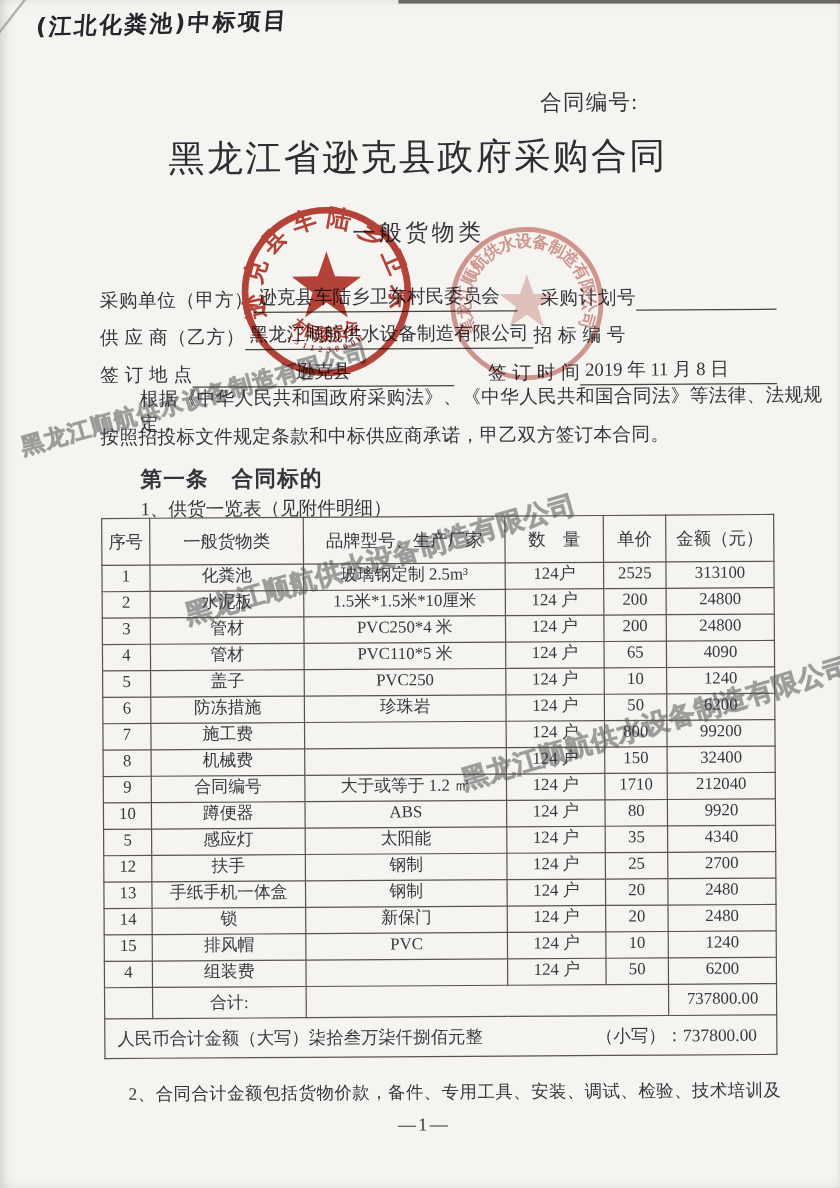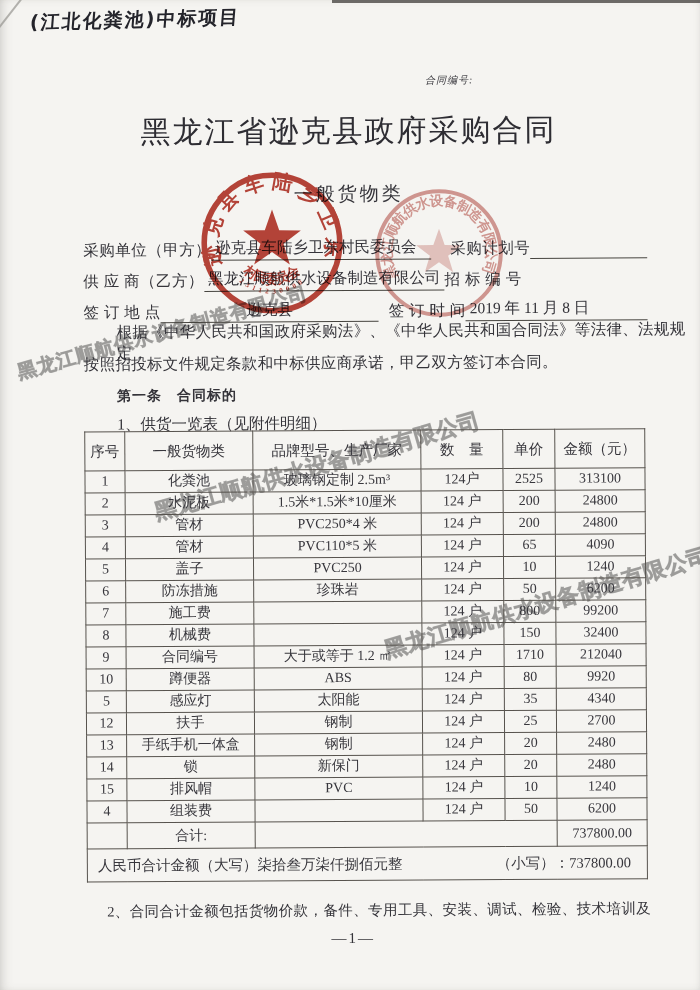--- a/index.html
+++ b/index.html
@@ -13,34 +13,34 @@
   .tilt{position:absolute;inset:0;transform:rotate(-0.35deg);transform-origin:50% 40%;}
   
   .top-edge{position:absolute;top:0;left:332px;width:368px;height:3px;background:#34322f;opacity:.7;}
   .corner-fold{position:absolute;left:-10px;top:10px;width:44px;height:2px;background:#8f8d88;transform:rotate(-52deg);opacity:.65;}
   
   .handnote{
     position:absolute;left:30px;top:7px;font-family:"DejaVu Sans",sans-serif;
     font-size:19px;font-weight:600;letter-spacing:2px;color:#24242b;
     transform:rotate(-1.5deg) skewX(-6deg);
   }
-  .contract-no{position:absolute;left:427px;top:74px;font-size:10px;letter-spacing:1px;font-style:italic;}
+  .contract-no{position:absolute;left:452px;top:74px;font-size:18px;letter-spacing:1px;}
   .doc-title{position:absolute;left:0;top:111px;width:100%;text-align:center;font-size:30px;letter-spacing:2px;color:#2e2d33;}
   .doc-subtitle{position:absolute;left:0;top:181px;width:100%;text-align:center;font-size:19px;letter-spacing:3px;}
   
   .fields{position:absolute;left:84px;top:229px;width:564px;font-size:15.5px;}
   .frow{display:flex;align-items:flex-end;height:31px;white-space:nowrap;}
   .flabel{flex:0 0 auto;letter-spacing:.5px;}
   .uline{border-bottom:1.2px solid #46443f;display:inline-block;padding:0 4px 1px 4px;}
   .grow{flex:1 1 auto;}
   .center{text-align:center;}
   
   .intro1{position:absolute;left:117px;top:321px;font-size:15.5px;letter-spacing:.3px;}
   .intro2{position:absolute;left:84px;top:353px;font-size:15.5px;letter-spacing:.3px;}
-  .clause-title{position:absolute;left:117px;top:386px;font-size:14px;font-weight:bold;letter-spacing:1px;}
+  .clause-title{position:absolute;left:117px;top:386px;font-size:18px;font-weight:bold;letter-spacing:1px;}
   .clause-item{position:absolute;left:117px;top:413px;font-size:15.5px;}
   .clause2{position:absolute;left:104px;top:901px;font-size:14.5px;letter-spacing:.4px;}
   .pagenum{position:absolute;left:0;top:930px;width:100%;text-align:center;font-size:15px;letter-spacing:2px;}
   
   .supply-table{position:absolute;left:84px;top:430px;width:560px;border-collapse:collapse;table-layout:fixed;font-size:14px;color:#38373d;}
   .supply-table td,.supply-table th{border:1px solid #57534e;text-align:center;padding:0 2px;font-weight:normal;overflow:hidden;}
   .supply-table thead th{height:38px;font-size:14.5px;}
   .supply-table tbody td{height:21px;line-height:1.05;}
   .supply-table .total-row td{height:25px;}
   .words-cell{height:32px;}
@@ -88,21 +88,21 @@
         <span class="uline grow"></span>
       </div>
       <div class="frow">
         <span class="flabel">供 应 商（乙方）</span>
         <span class="uline" style="min-width:224px">黑龙江顺航供水设备制造有限公司</span>
         <span class="flabel">招 标 编 号</span>
       </div>
       <div class="frow">
         <span class="flabel">签 订 地 点</span>
         <span class="uline center" style="min-width:210px">逊克县</span>
-        <span class="flabel" style="margin-left:10px">签 订 时 间</span>
+        <span class="flabel" style="margin-left:28px">签 订 时 间</span>
         <span class="uline grow">2019 年 11 月 8 日</span>
       </div>
     </div>
 
     <div class="intro1">根据《中华人民共和国政府采购法》、《中华人民共和国合同法》等法律、法规规定，</div>
     <div class="intro2">按照招投标文件规定条款和中标供应商承诺，甲乙双方签订本合同。</div>
     <div class="clause-title">第一条　合同标的</div>
     <div class="clause-item">1、供货一览表（见附件明细）</div>
 
     <table class="supply-table">

